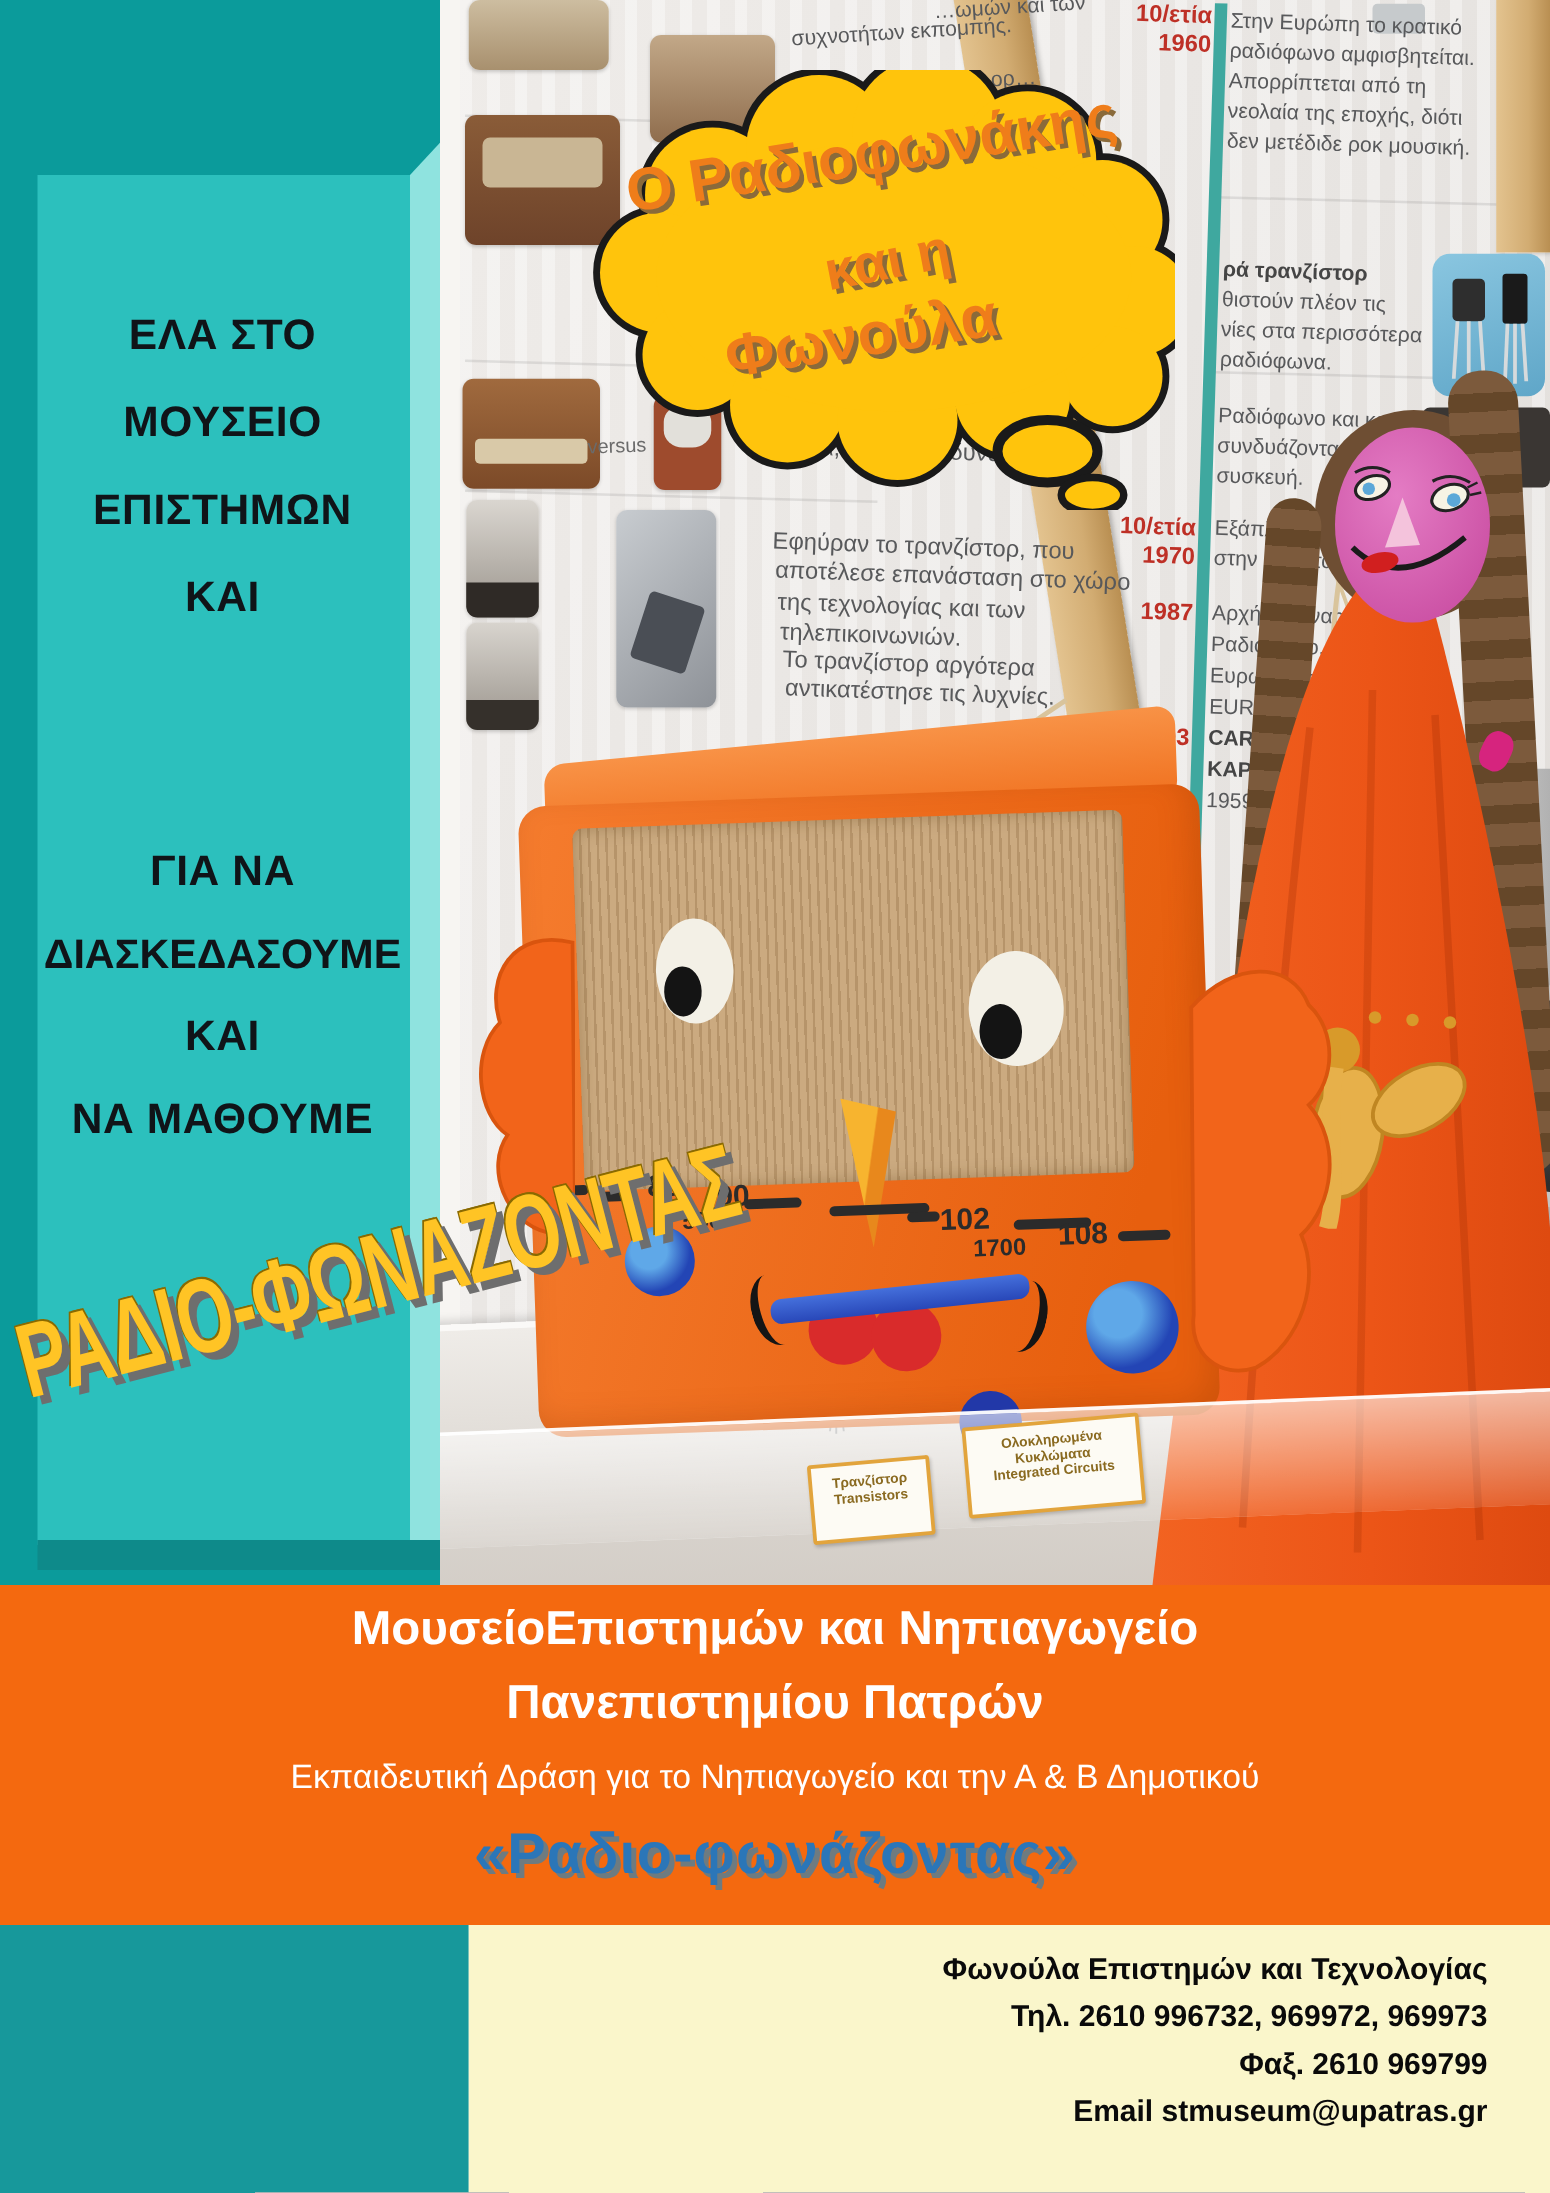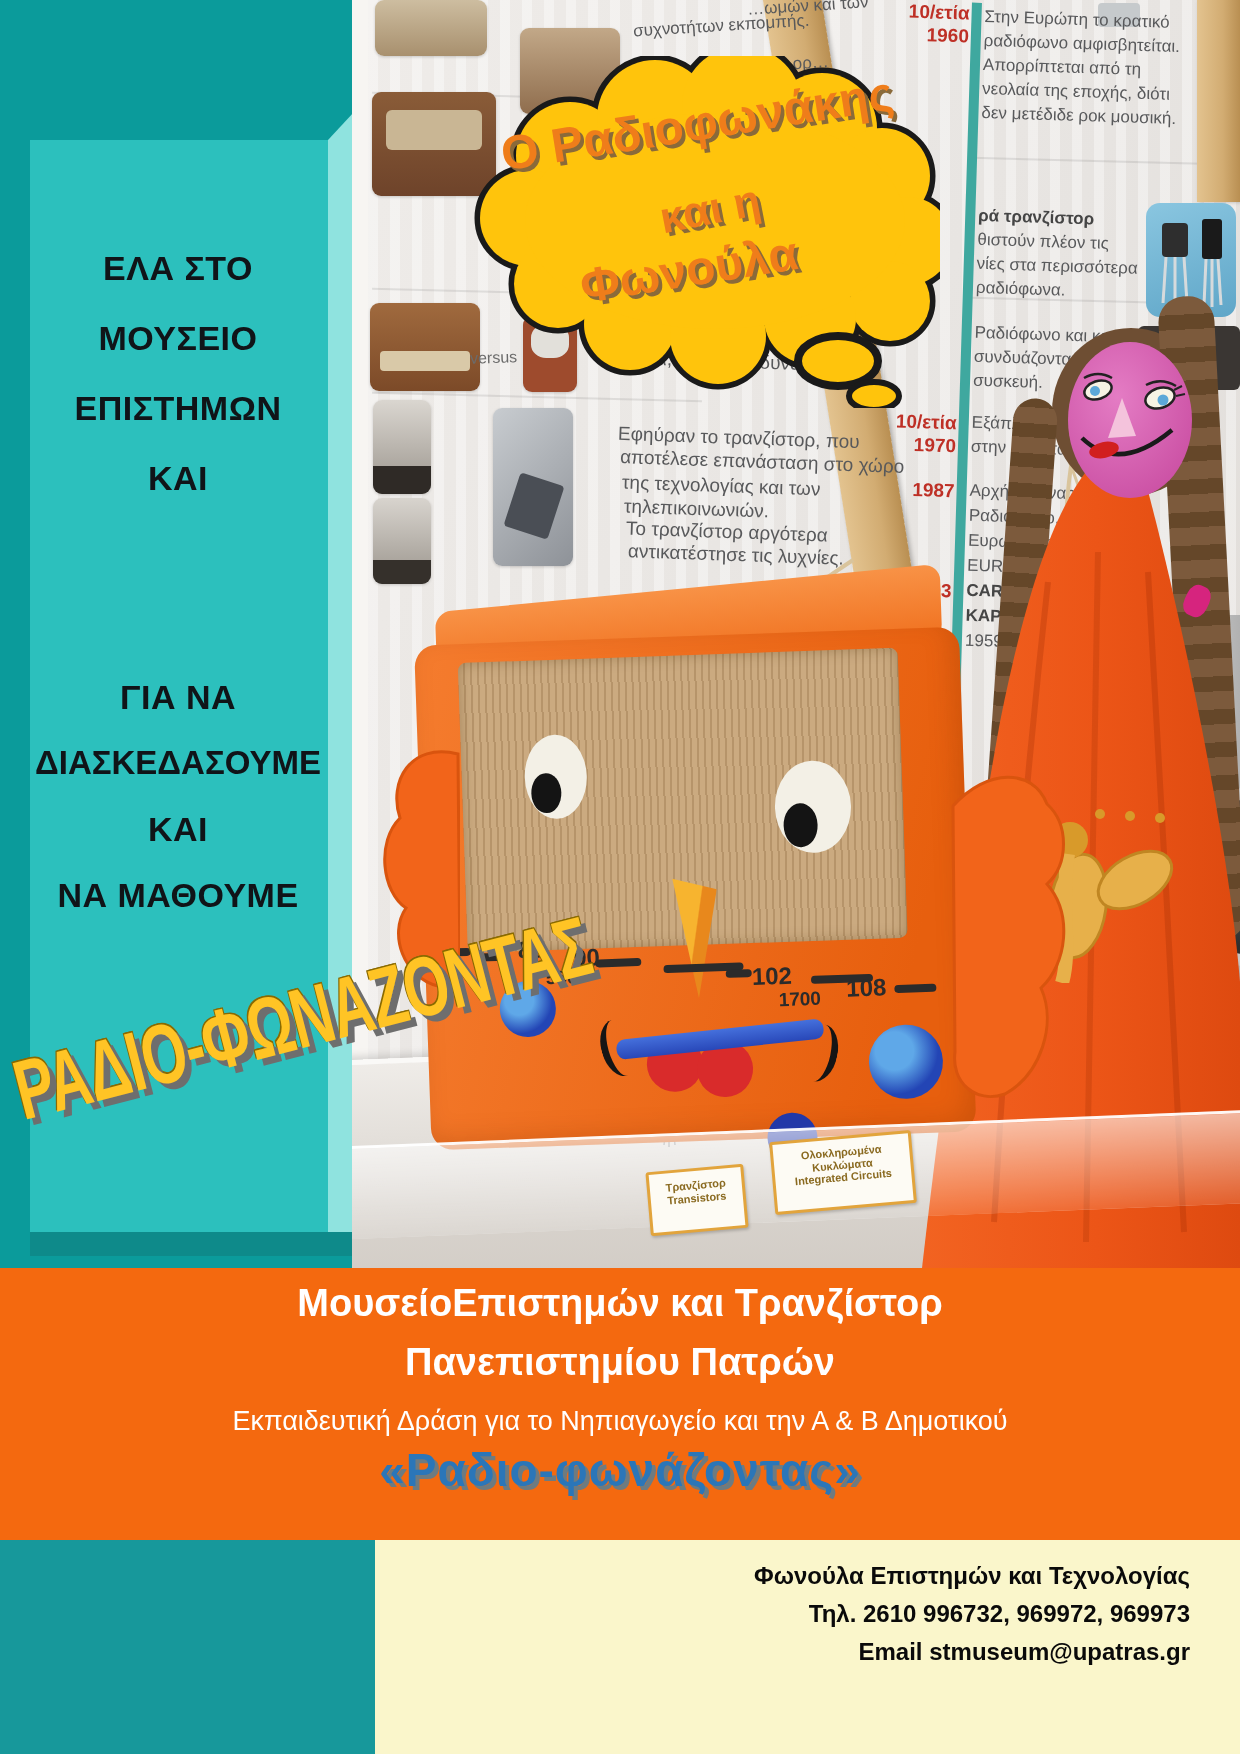--- a/index.html
+++ b/index.html
@@ -72,21 +72,21 @@
   .case-label div{line-height:1.15;}
   
   .wordart{left:16px;top:1058px;width:620px;font-size:58px;font-weight:bold;letter-spacing:-1px;
      color:#FFC425;white-space:nowrap;transform:rotate(-14.5deg) scaleY(1.45);transform-origin:0 50%;
      text-shadow:5px 5px 0 #6E6E6E,-1px -1px 0 #8a6a00,1px -1px 0 #8a6a00;}
   
   .band{left:0;top:1268px;width:1240px;height:272px;background:#F4690F;color:#FFFFFF;text-align:center;}
   .band-l1{padding-top:14px;font-size:38px;font-weight:bold;}
   .band-l2{margin-top:16px;font-size:38px;font-weight:bold;}
   .band-l3{margin-top:22px;font-size:27px;}
-  .band-title{margin-top:6px;font-size:46px;font-weight:bold;color:#2B76B8;
+  .band-title{margin-top:18px;font-size:46px;font-weight:bold;color:#2B76B8;
               text-shadow:4px 4px 0 #6E7B80;letter-spacing:1px;}
   
   .bottom-teal{left:0;top:1540px;width:375px;height:214px;background:#17989B;}
   .bottom-cream{left:375px;top:1540px;width:865px;height:214px;background:#FAF6CB;}
   .contact{padding:17px 50px 0 0;text-align:right;font-size:24px;font-weight:bold;color:#0A0A0A;line-height:38px;}
 </style>
 </head>
 <body>
 
 <div class="page">
@@ -395,28 +395,29 @@
       <ellipse cx="404" cy="340" rx="25" ry="14" fill="#FFC40C" stroke="#1A1A1A" stroke-width="6"></ellipse>
     </svg>
     <div class="bubble-txt" style="left:140px;top:96px;width:410px;font-size:48px;transform:rotate(-9deg);">Ο Ραδιοφωνάκης</div>
     <div class="bubble-txt" style="left:258px;top:184px;width:200px;font-size:44px;transform:rotate(-11deg);">και η</div>
     <div class="bubble-txt" style="left:172px;top:242px;width:330px;font-size:48px;transform:rotate(-9deg);">Φωνούλα</div>
   </div>
 
   <div class="abs wordart">ΡΑΔΙΟ-ΦΩΝΑΖΟΝΤΑΣ</div>
 
   <div class="abs band">
-    <div class="band-l1">ΜουσείοΕπιστημών και Τρανζίστορ</div>
+    <div class="band-l1">ΜουσείοΕπιστημών και Νηπιαγωγείο</div>
     <div class="band-l2">Πανεπιστημίου Πατρών</div>
     <div class="band-l3">Εκπαιδευτική Δράση για το Νηπιαγωγείο και την Α &amp; Β Δημοτικού</div>
     <div class="band-title">«Ραδιο-φωνάζοντας»</div>
   </div>
 
   <div class="abs bottom-teal"></div>
   <div class="abs bottom-cream">
     <div class="contact">
       <div>Φωνούλα Επιστημών και Τεχνολογίας</div>
       <div>Τηλ. 2610 996732, 969972, 969973</div>
+      <div>Φαξ. 2610 969799</div>
       <div>Email stmuseum@upatras.gr</div>
     </div>
   </div>
 
 </div>
 
 </body></html>

